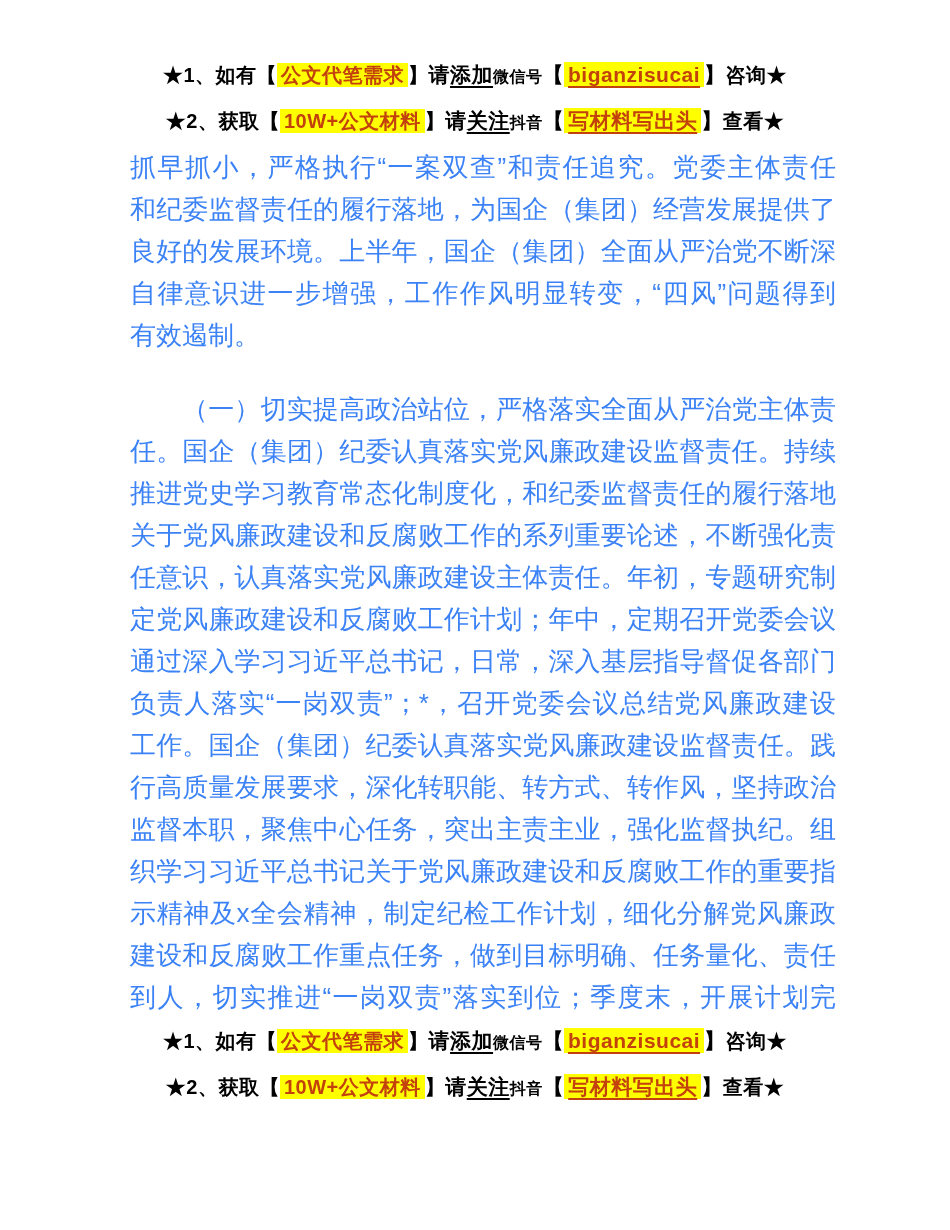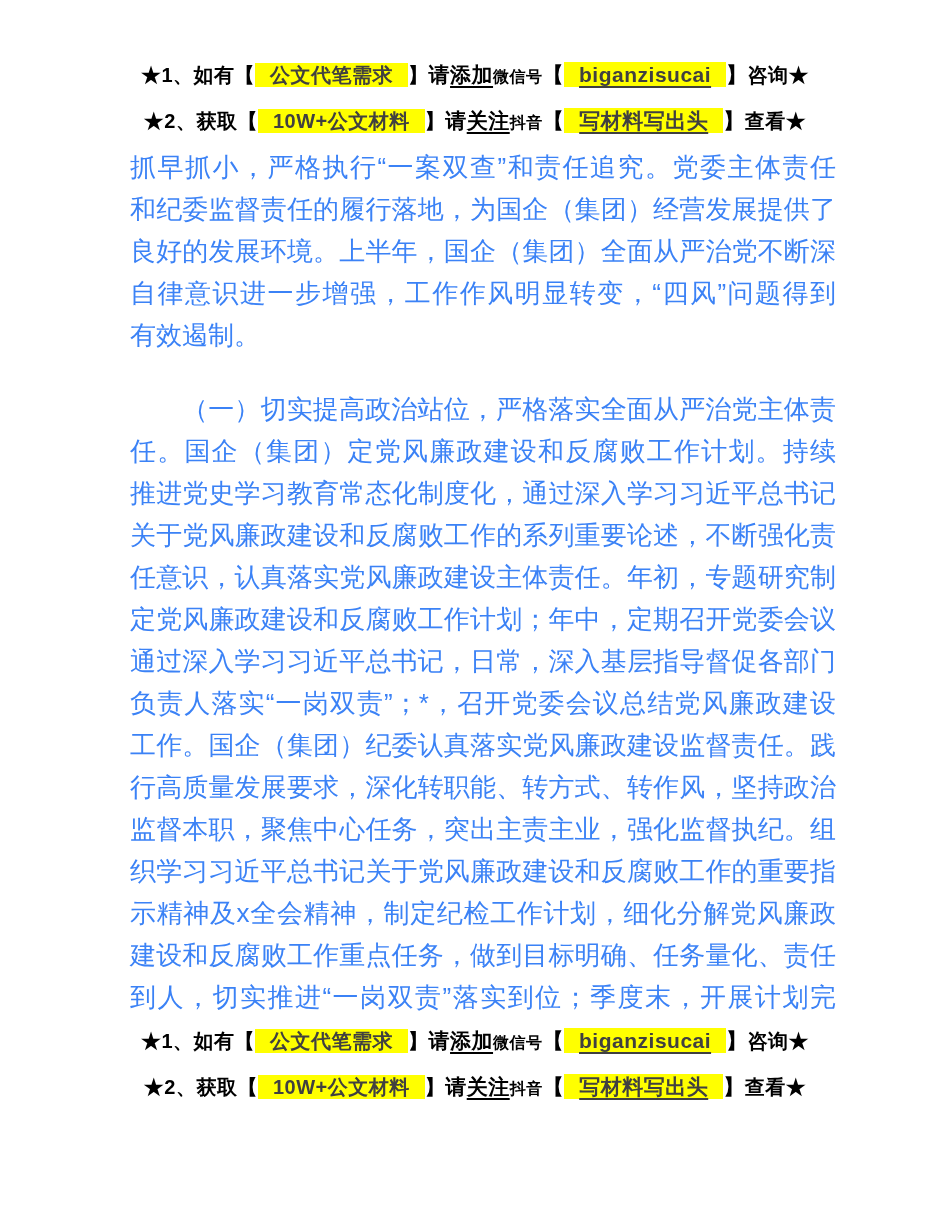--- a/index.html
+++ b/index.html
@@ -11,21 +11,21 @@
     font-family:"Liberation Sans", sans-serif;
     color:#000000;
   }
   
   .ad-block { width:950px; text-align:center; }
   .ad-block.header { padding-top:52px; }
   .ad-line { height:46px; line-height:46px; font-weight:bold; white-space:nowrap; letter-spacing:0.5px; }
   .ad-m { font-size:20px; }
   .ad-l { font-size:21px; }
   .ad-s { font-size:16px; }
-  .hl { background:#ffff00; color:#404040; padding:1px 15px; }
+  .hl { background:#ffff00; color:#c2410c; padding:1px 4px; }
   .u { text-decoration:underline; text-decoration-thickness:2px; text-underline-offset:4px; }
   
   .doc {
     width:706px;
     margin:2px 0 0 130px;
     font-size:26px;
     line-height:42px;
     color:#3b82f6;
   }
   .para-gap { margin-top:32px; }
@@ -50,22 +50,22 @@
   <div class="doc">
     <div class="para">
       <div class="line">抓早抓小，严格执行“一案双查”和责任追究。党委主体责任</div>
       <div class="line">和纪委监督责任的履行落地，为国企（集团）经营发展提供了</div>
       <div class="line">良好的发展环境。上半年，国企（集团）全面从严治党不断深</div>
       <div class="line">自律意识进一步增强，工作作风明显转变，“四风”问题得到</div>
       <div class="line short">有效遏制。</div>
     </div>
     <div class="para para-gap">
       <div class="line indent">（一）切实提高政治站位，严格落实全面从严治党主体责</div>
-      <div class="line">任。国企（集团）定党风廉政建设和反腐败工作计划。持续</div>
-      <div class="line">推进党史学习教育常态化制度化，通过深入学习习近平总书记</div>
+      <div class="line">任。国企（集团）纪委认真落实党风廉政建设监督责任。持续</div>
+      <div class="line">推进党史学习教育常态化制度化，和纪委监督责任的履行落地</div>
       <div class="line">关于党风廉政建设和反腐败工作的系列重要论述，不断强化责</div>
       <div class="line">任意识，认真落实党风廉政建设主体责任。年初，专题研究制</div>
       <div class="line">定党风廉政建设和反腐败工作计划；年中，定期召开党委会议</div>
       <div class="line">通过深入学习习近平总书记，日常，深入基层指导督促各部门</div>
       <div class="line">负责人落实“一岗双责”；*，召开党委会议总结党风廉政建设</div>
       <div class="line">工作。国企（集团）纪委认真落实党风廉政建设监督责任。践</div>
       <div class="line">行高质量发展要求，深化转职能、转方式、转作风，坚持政治</div>
       <div class="line">监督本职，聚焦中心任务，突出主责主业，强化监督执纪。组</div>
       <div class="line">织学习习近平总书记关于党风廉政建设和反腐败工作的重要指</div>
       <div class="line">示精神及x全会精神，制定纪检工作计划，细化分解党风廉政</div>

